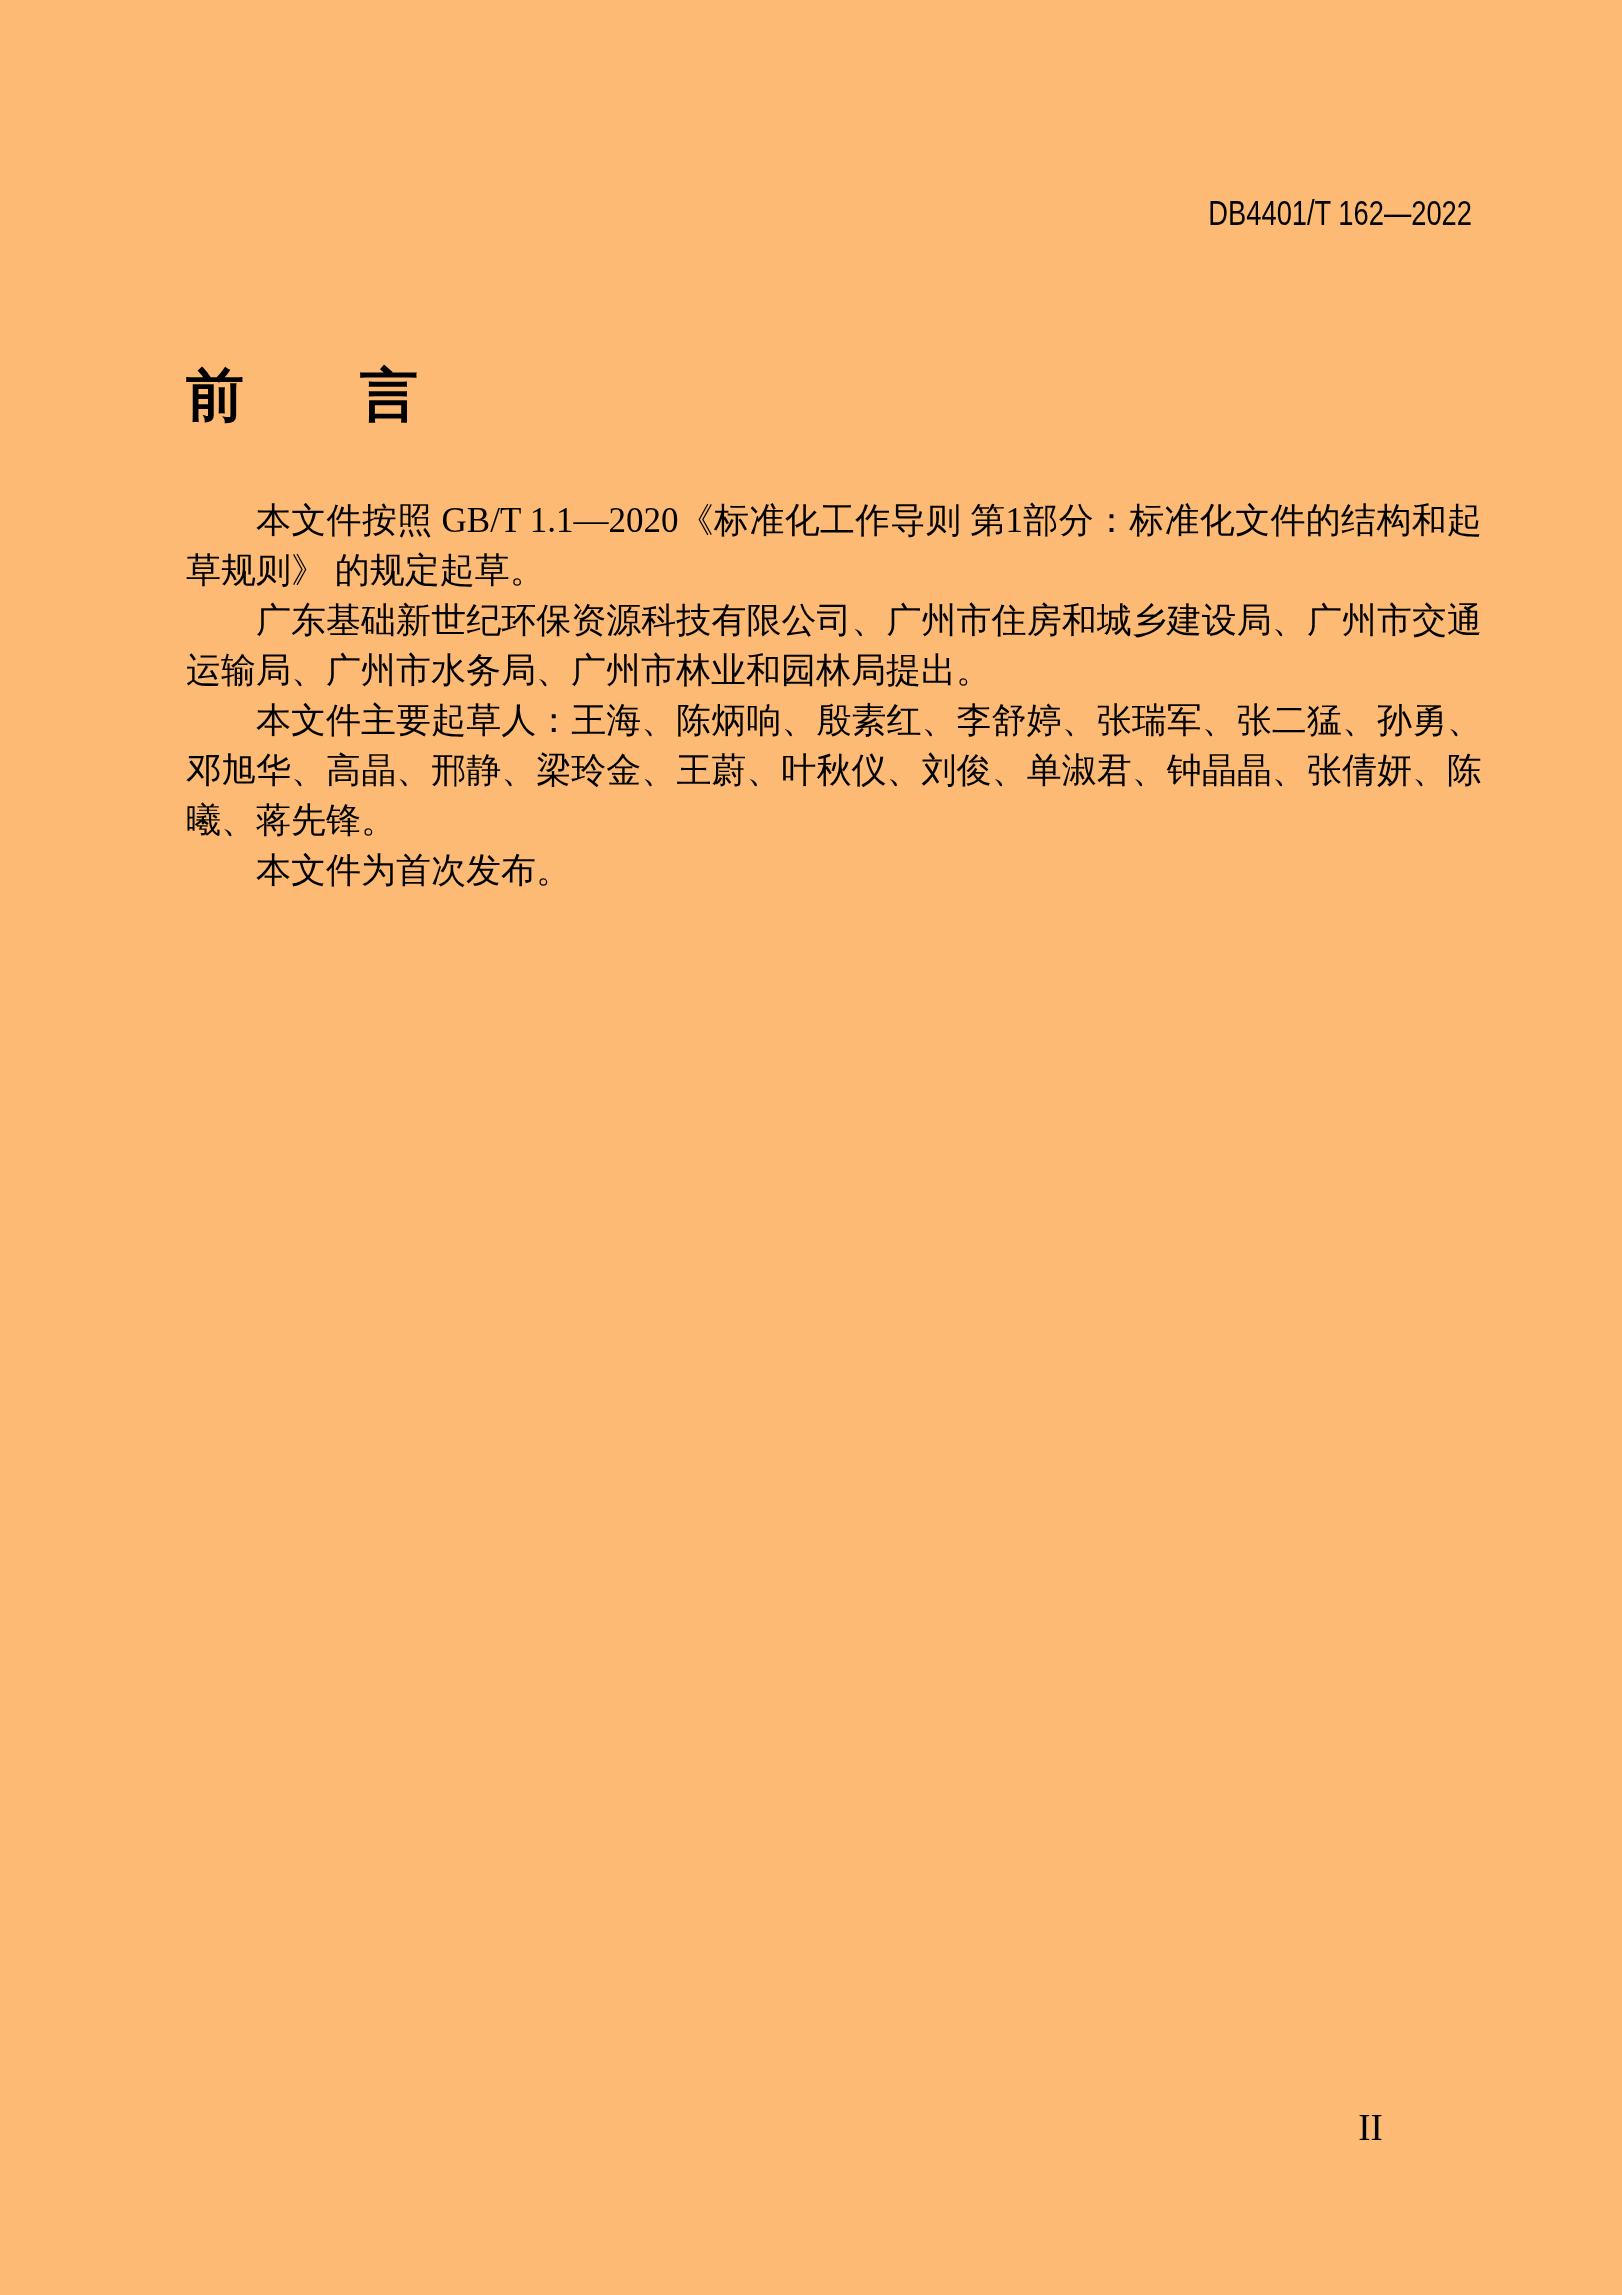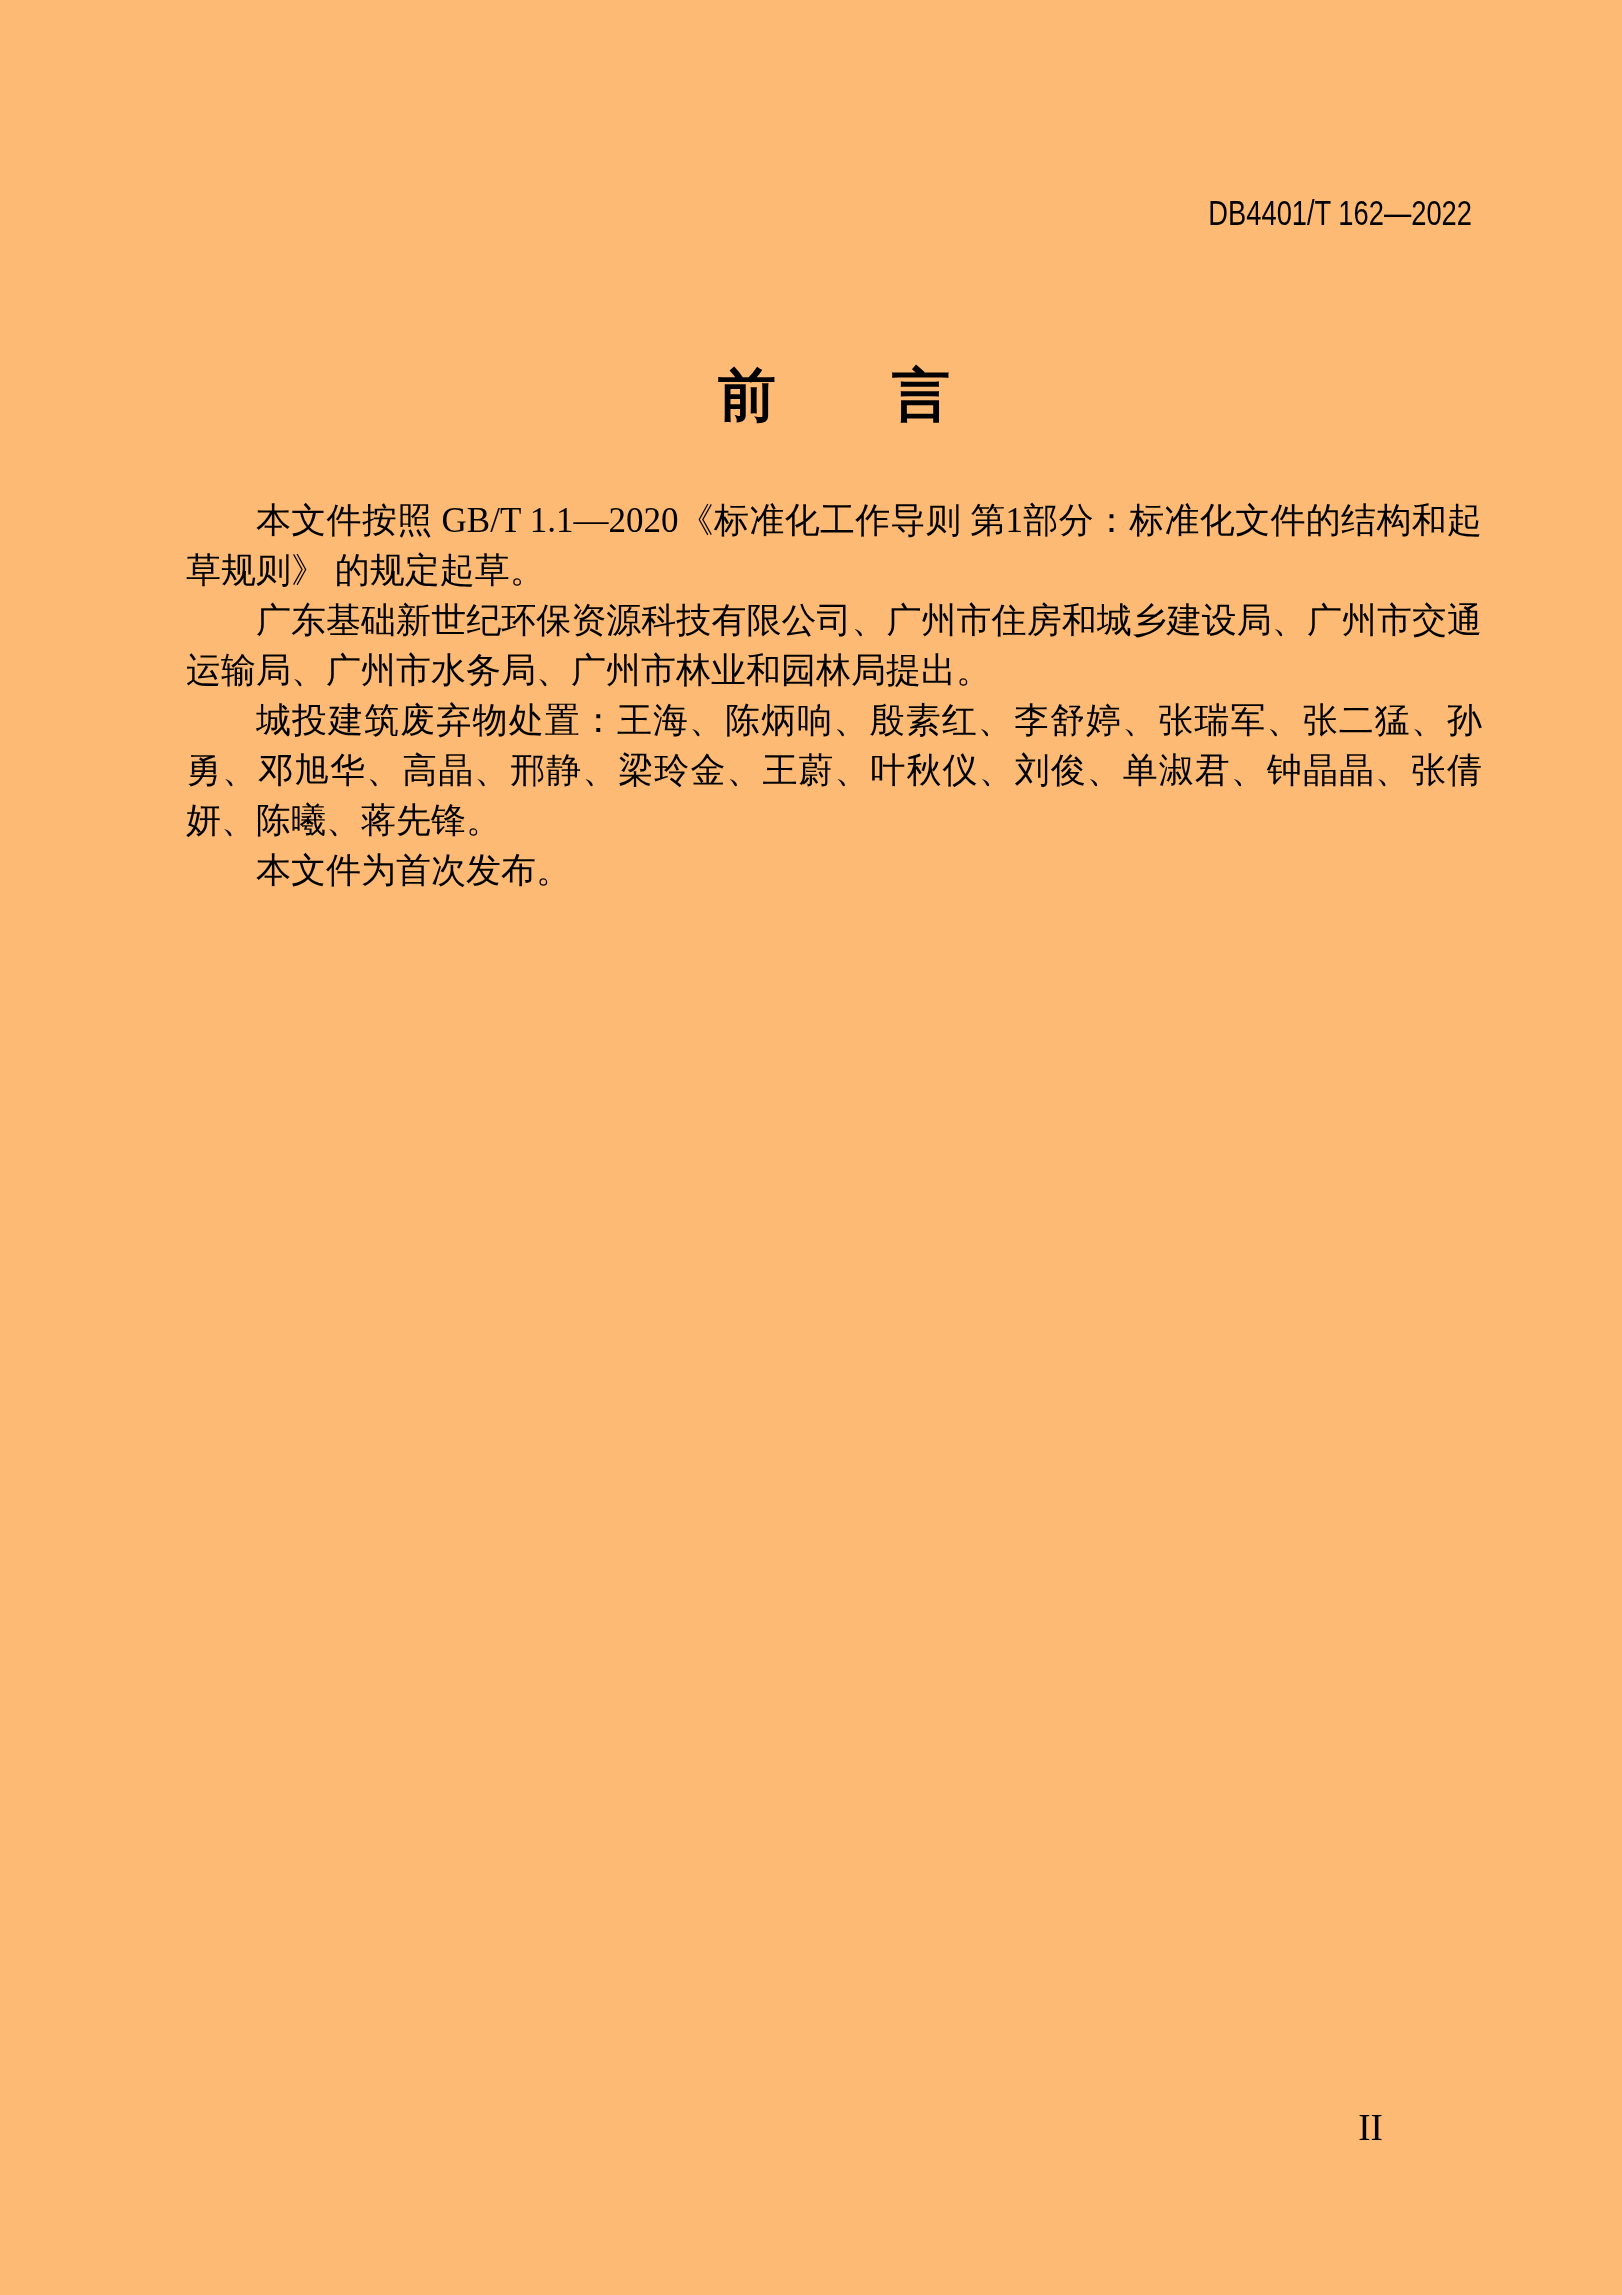--- a/index.html
+++ b/index.html
@@ -27,21 +27,20 @@
     white-space: nowrap;
     transform: scaleX(0.78);
     transform-origin: 100% 50%;
   }
   .doc-title {
     position: absolute;
     top: 359px;
     left: 186px;
     width: 1296px;
     margin: 0;
-    text-align: center;
     font-family: "Liberation Sans", sans-serif;
     font-weight: bold;
     font-size: 58px;
     line-height: 1.25;
     white-space: pre;
   }
   .doc-body {
     position: absolute;
     top: 496px;
     left: 186px;
@@ -71,20 +70,20 @@
 
 <div class="page">
 
   <div class="doc-header">DB4401/T 162—2022</div>
 
   <h1 class="doc-title">前　　言</h1>
 
   <div class="doc-body">
     <p>本文件按照 GB/T 1.1—2020《标准化工作导则 第1部分：标准化文件的结构和起草规则》 的规定起草。</p>
     <p>广东基础新世纪环保资源科技有限公司、广州市住房和城乡建设局、广州市交通运输局、广州市水务局、广州市林业和园林局提出。</p>
-    <p>城投建筑废弃物处置：王海、陈炳响、殷素红、李舒婷、张瑞军、张二猛、孙勇、邓旭华、高晶、邢静、梁玲金、王蔚、叶秋仪、刘俊、单淑君、钟晶晶、张倩妍、陈曦、蒋先锋。</p>
+    <p>本文件主要起草人：王海、陈炳响、殷素红、李舒婷、张瑞军、张二猛、孙勇、邓旭华、高晶、邢静、梁玲金、王蔚、叶秋仪、刘俊、单淑君、钟晶晶、张倩妍、陈曦、蒋先锋。</p>
     <p>本文件为首次发布。</p>
   </div>
 
   <div class="page-number">II</div>
 
 </div>
 
 
 </body></html>

